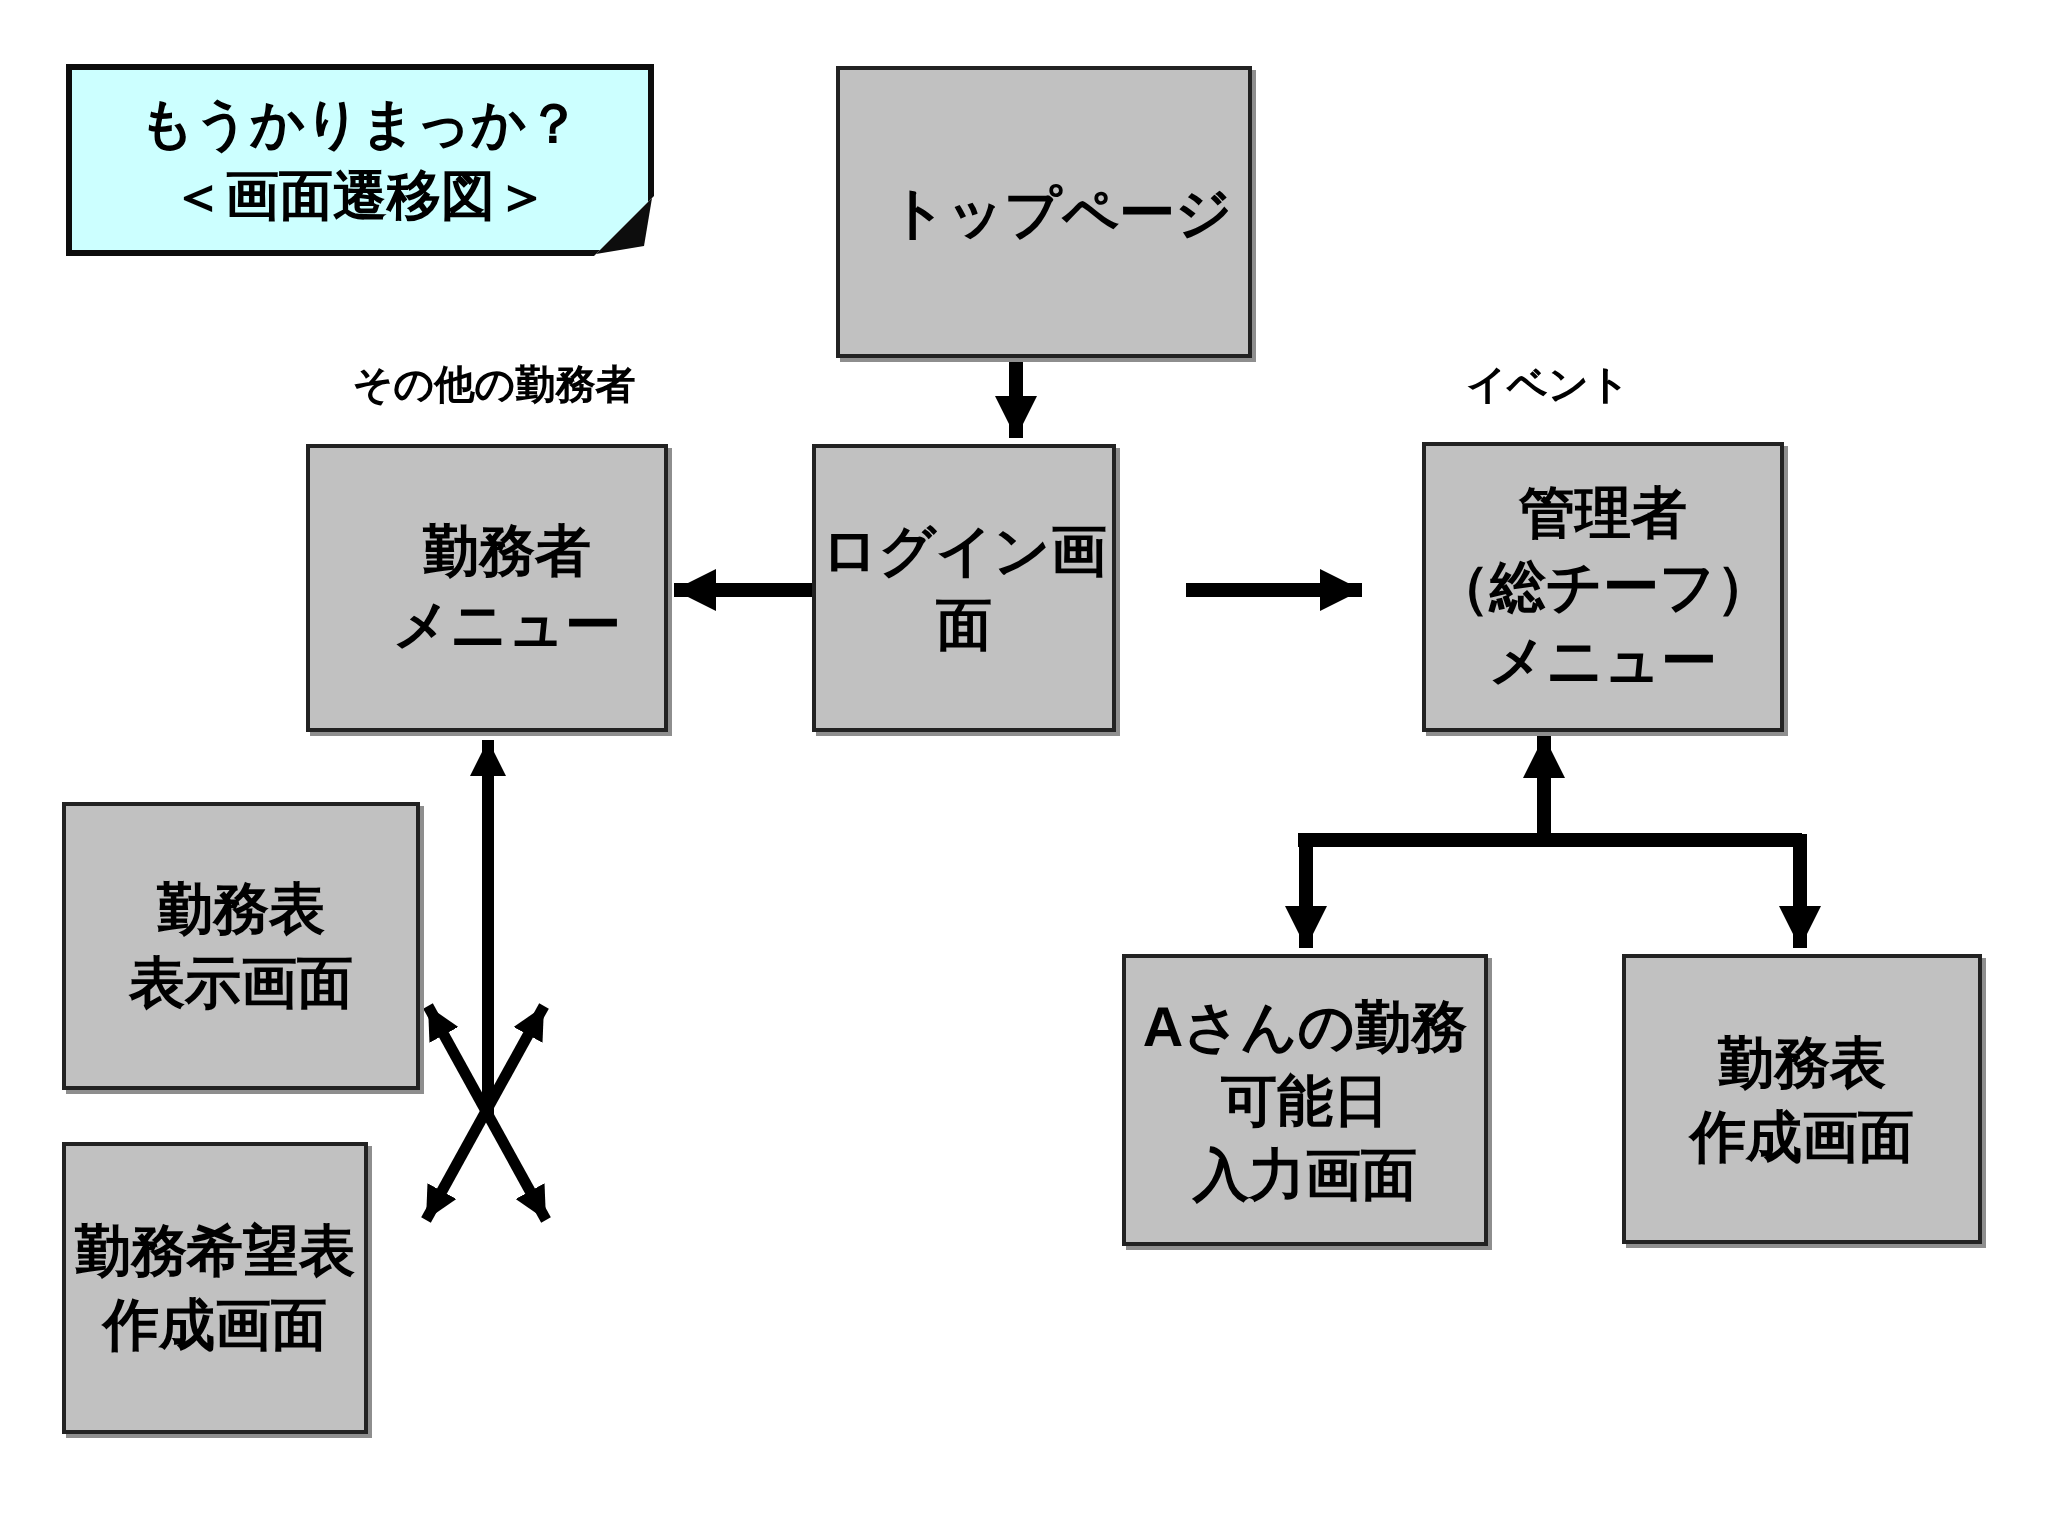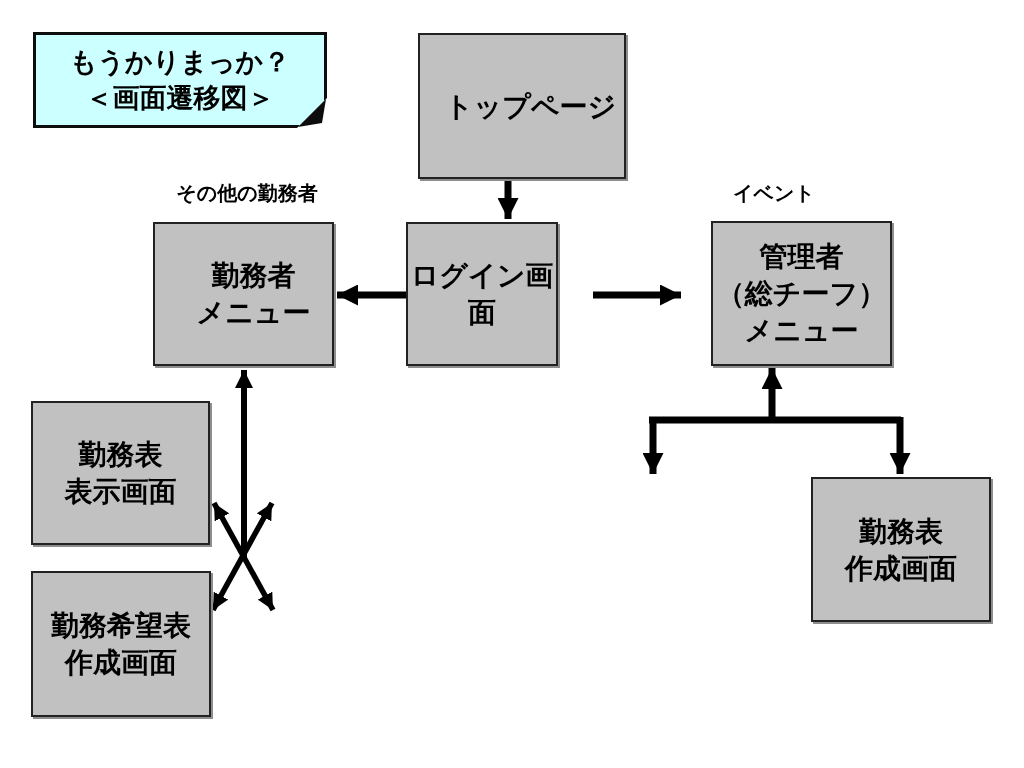--- a/index.html
+++ b/index.html
@@ -77,21 +77,24 @@
 メニュー</div>
 
   <div class="node" style="left:711px;top:221px;width:181px;height:145px;">管理者
 （総チーフ）
 メニュー</div>
 
   <div class="node" style="left:31px;top:401px;width:179px;height:144px;">勤務表
 表示画面</div>
 
 
-  <div class="node" style="left:31px;top:571px;width:180px;height:146px;">勤務希望表
+  <div class="node" style="left:31px;top:571px;width:153px;height:146px;">勤務希望表
 作成画面</div>
 
 
+  <div class="node" style="left:561px;top:477px;width:183px;height:146px;">Aさんの勤務
+可能日
+入力画面</div>
 
   <div class="node" style="left:811px;top:477px;width:180px;height:145px;">勤務表
 作成画面</div>
 
 </div>
 
 </body></html>

